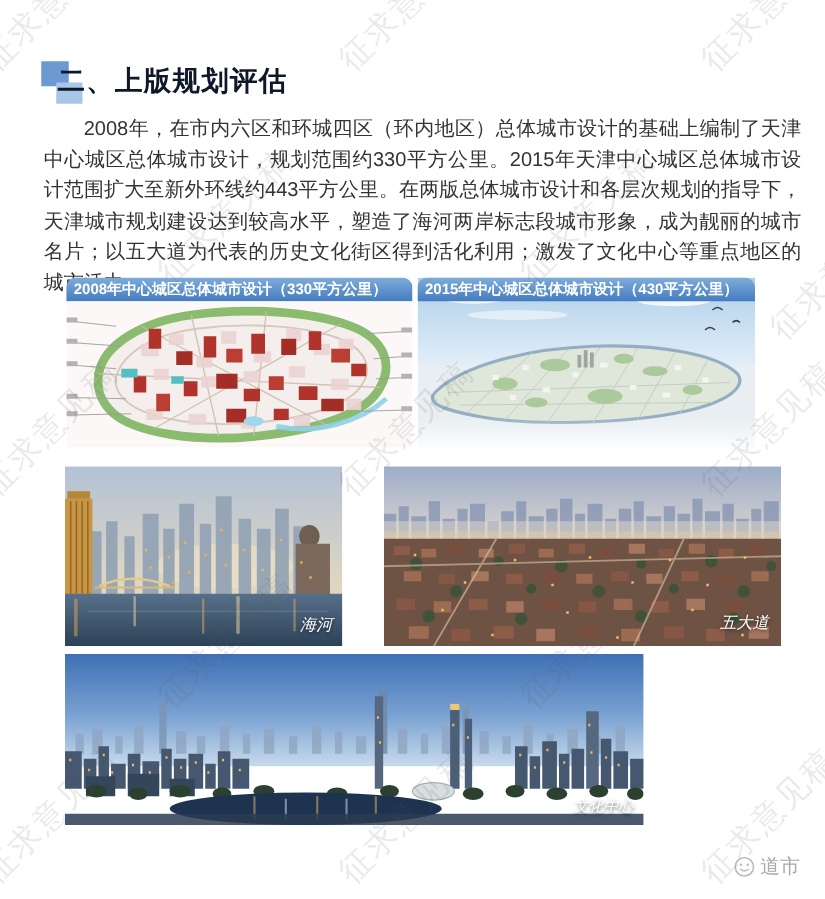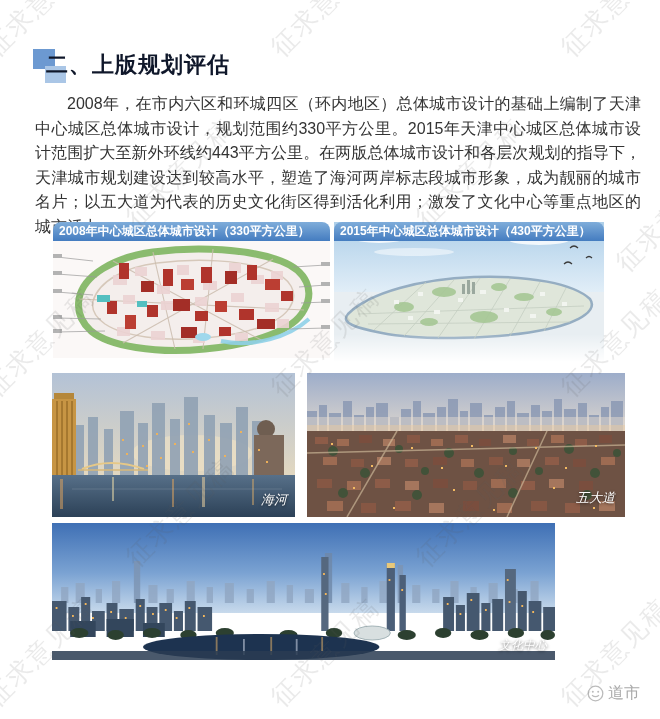--- a/index.html
+++ b/index.html
@@ -202,21 +202,21 @@
         <path d="M222,16 q4,-4 8,0"></path>
           <path d="M236,26 q4,-4 8,0"></path>
           <path d="M248,10 q3,-3 6,0"></path>
         <path d="M230,42 q4,-4 8,0"></path>
           <path d="M252,36 q3,-3 6,0"></path>
       </g>
       <rect y="112" width="270" height="28" fill="url(#fade15)"></rect>
     </svg>
   </div>
 
-  <div class="photo" style="left:52px;top:373px;width:243px;height:144px;">
+  <div class="photo" style="left:52px;top:373px;width:222px;height:144px;">
     <svg class="imgfill" viewBox="0 0 243 144" preserveAspectRatio="none">
       <defs>
         <linearGradient id="skyHH" x1="0" y1="0" x2="0" y2="1">
           <stop offset="0" stop-color="#b3c2d6"></stop>
             <stop offset="1" stop-color="#e3d8c0"></stop>
         </linearGradient>
         <linearGradient id="rivHH" x1="0" y1="0" x2="0" y2="1">
           <stop offset="0" stop-color="#577089"></stop>
             <stop offset="1" stop-color="#2c4157"></stop>
         </linearGradient>
@@ -400,21 +400,21 @@
         <rect x="146" y="116" width="2" height="2"></rect>
           <rect x="246" y="114" width="2" height="2"></rect>
         <rect x="86" y="134" width="2" height="2"></rect>
           <rect x="186" y="136" width="2" height="2"></rect>
           <rect x="286" y="134" width="2" height="2"></rect>
       </g>
     </svg>
     <span class="caption" style="right:10px;bottom:10px;font-size:13px;text-align:center;">五大道</span>
   </div>
 
-  <div class="photo" style="left:52px;top:523px;width:503px;height:137px;">
+  <div class="photo" style="left:52px;top:523px;width:463px;height:137px;">
     <svg class="imgfill" viewBox="0 0 553 137" preserveAspectRatio="none">
       <defs>
         <linearGradient id="skyCC" x1="0" y1="0" x2="0" y2="1">
           <stop offset="0" stop-color="#3f70b5"></stop>
             <stop offset="0.55" stop-color="#7aa2d2"></stop>
             <stop offset="1" stop-color="#c8daec"></stop>
         </linearGradient>
       </defs>
       <rect width="553" height="90" fill="url(#skyCC)"></rect>
       <g fill="#90a6c2" opacity="0.8">

